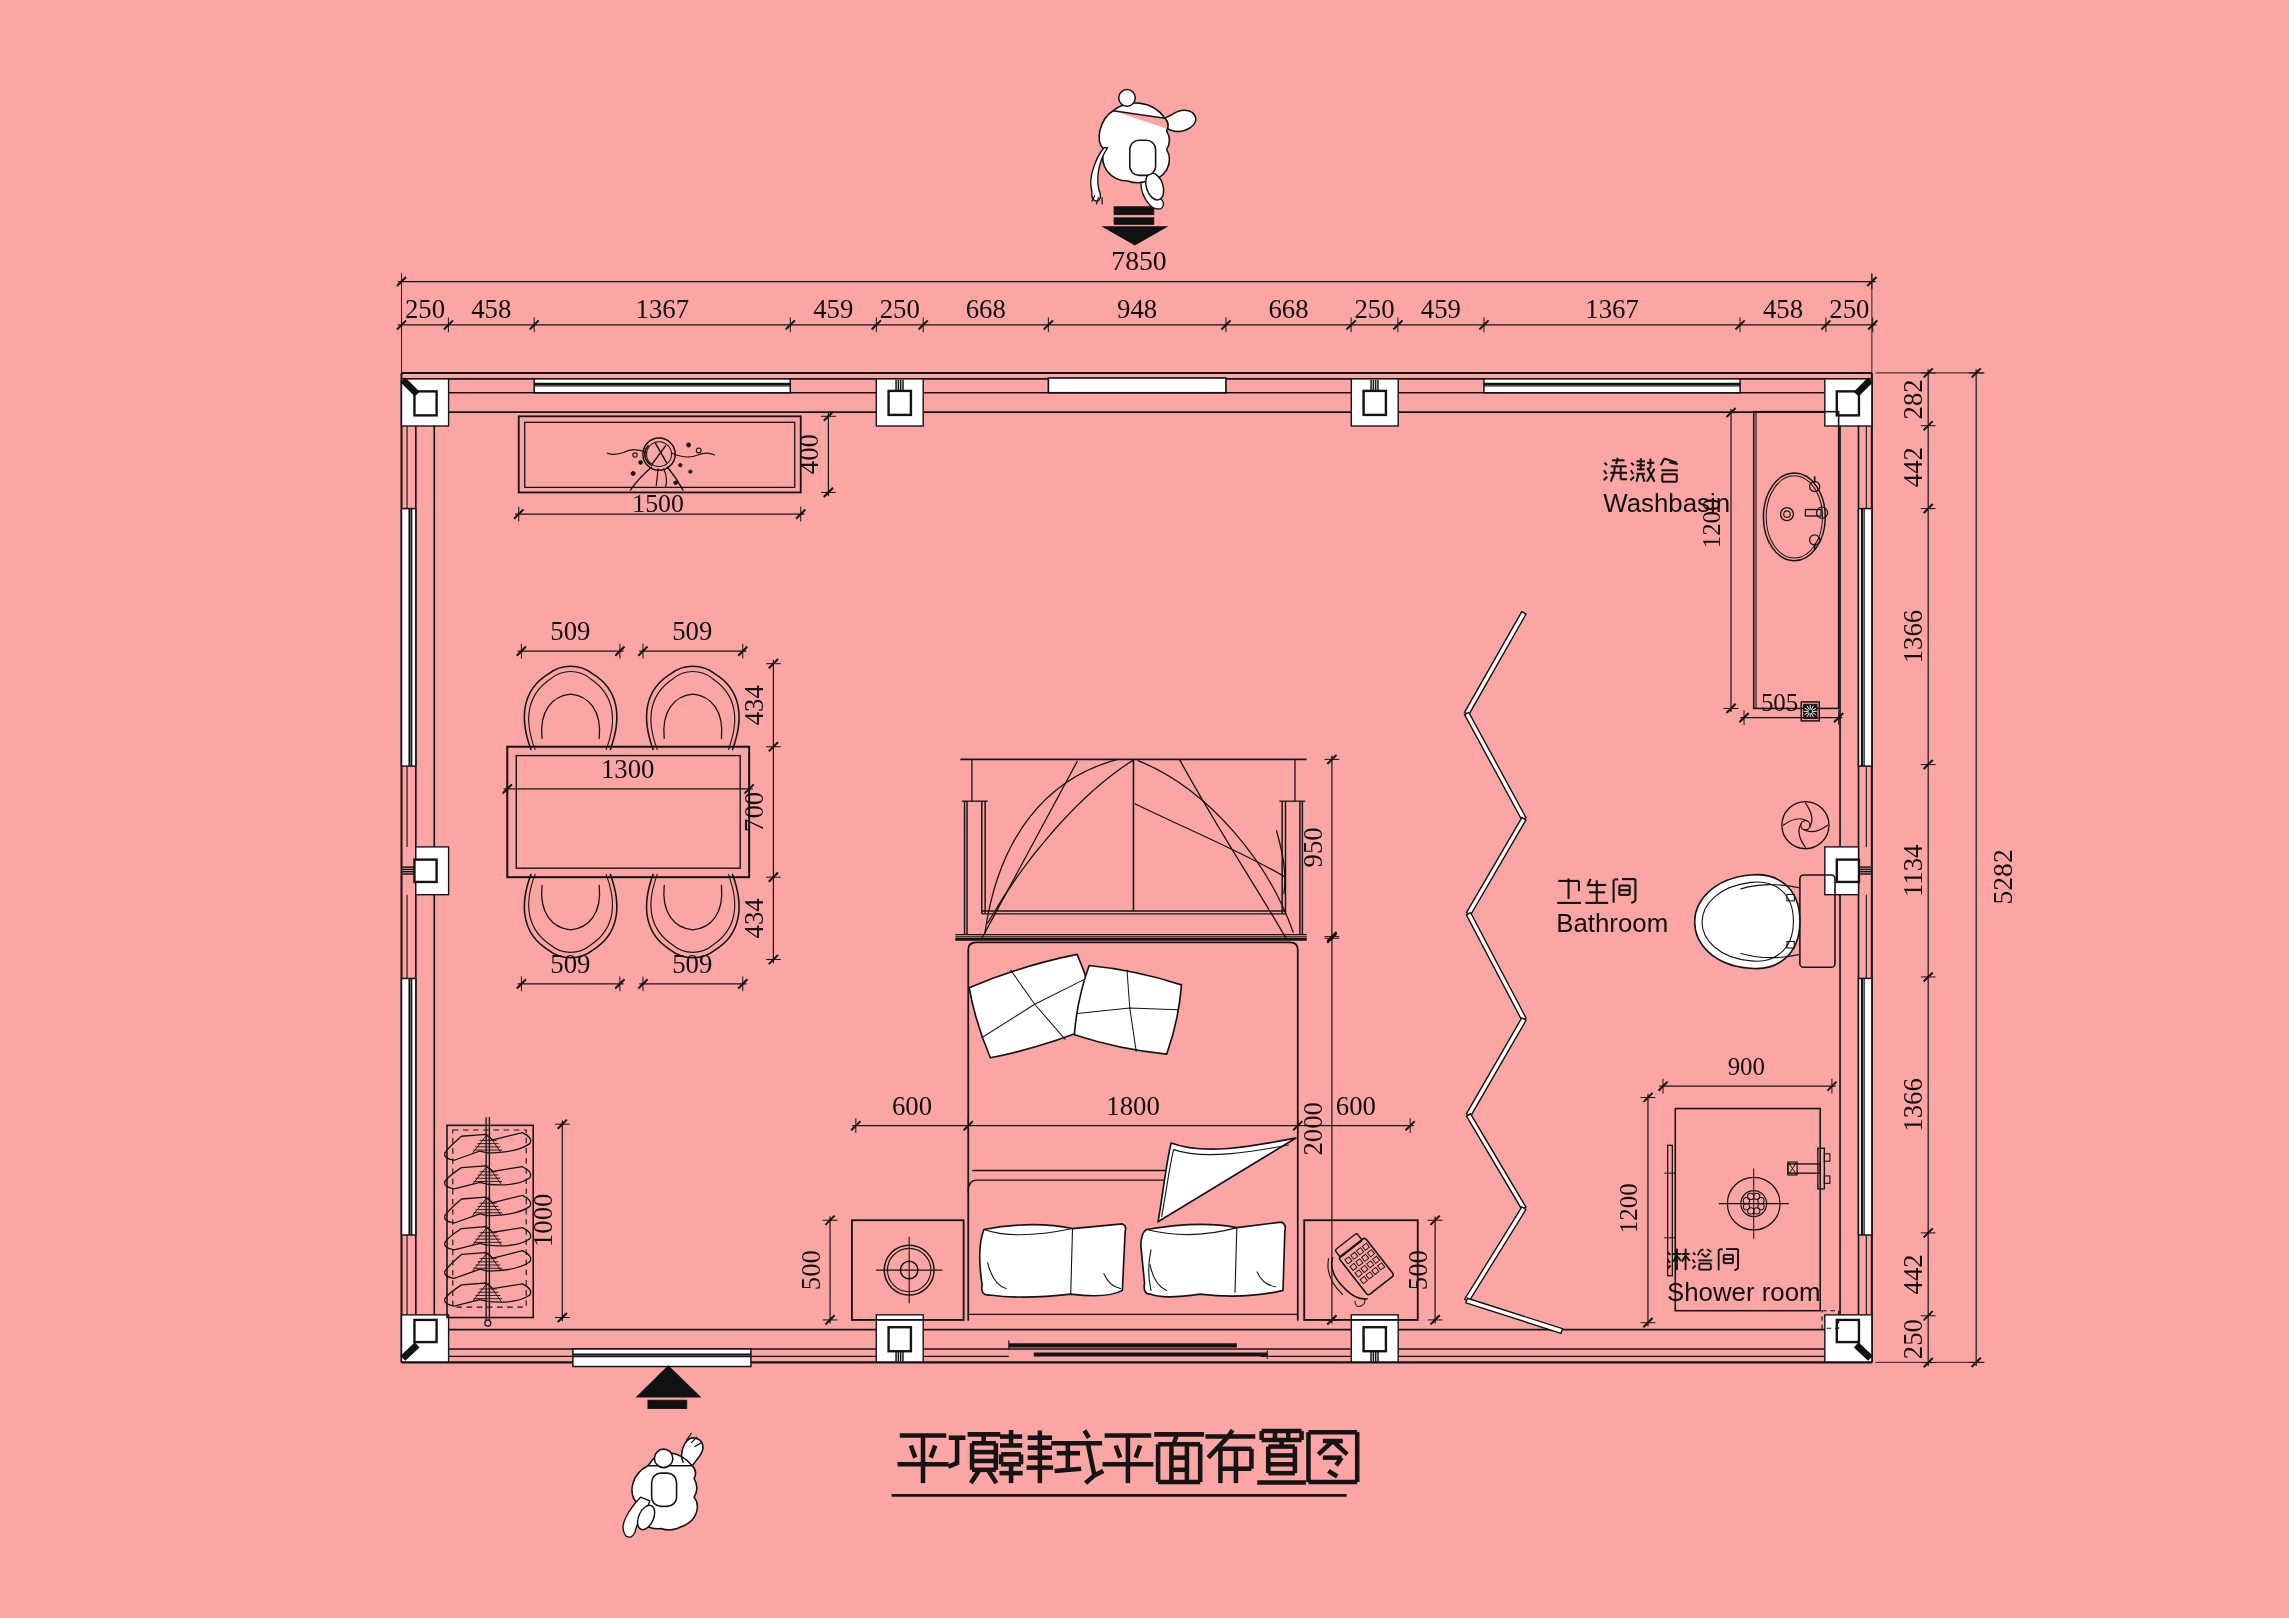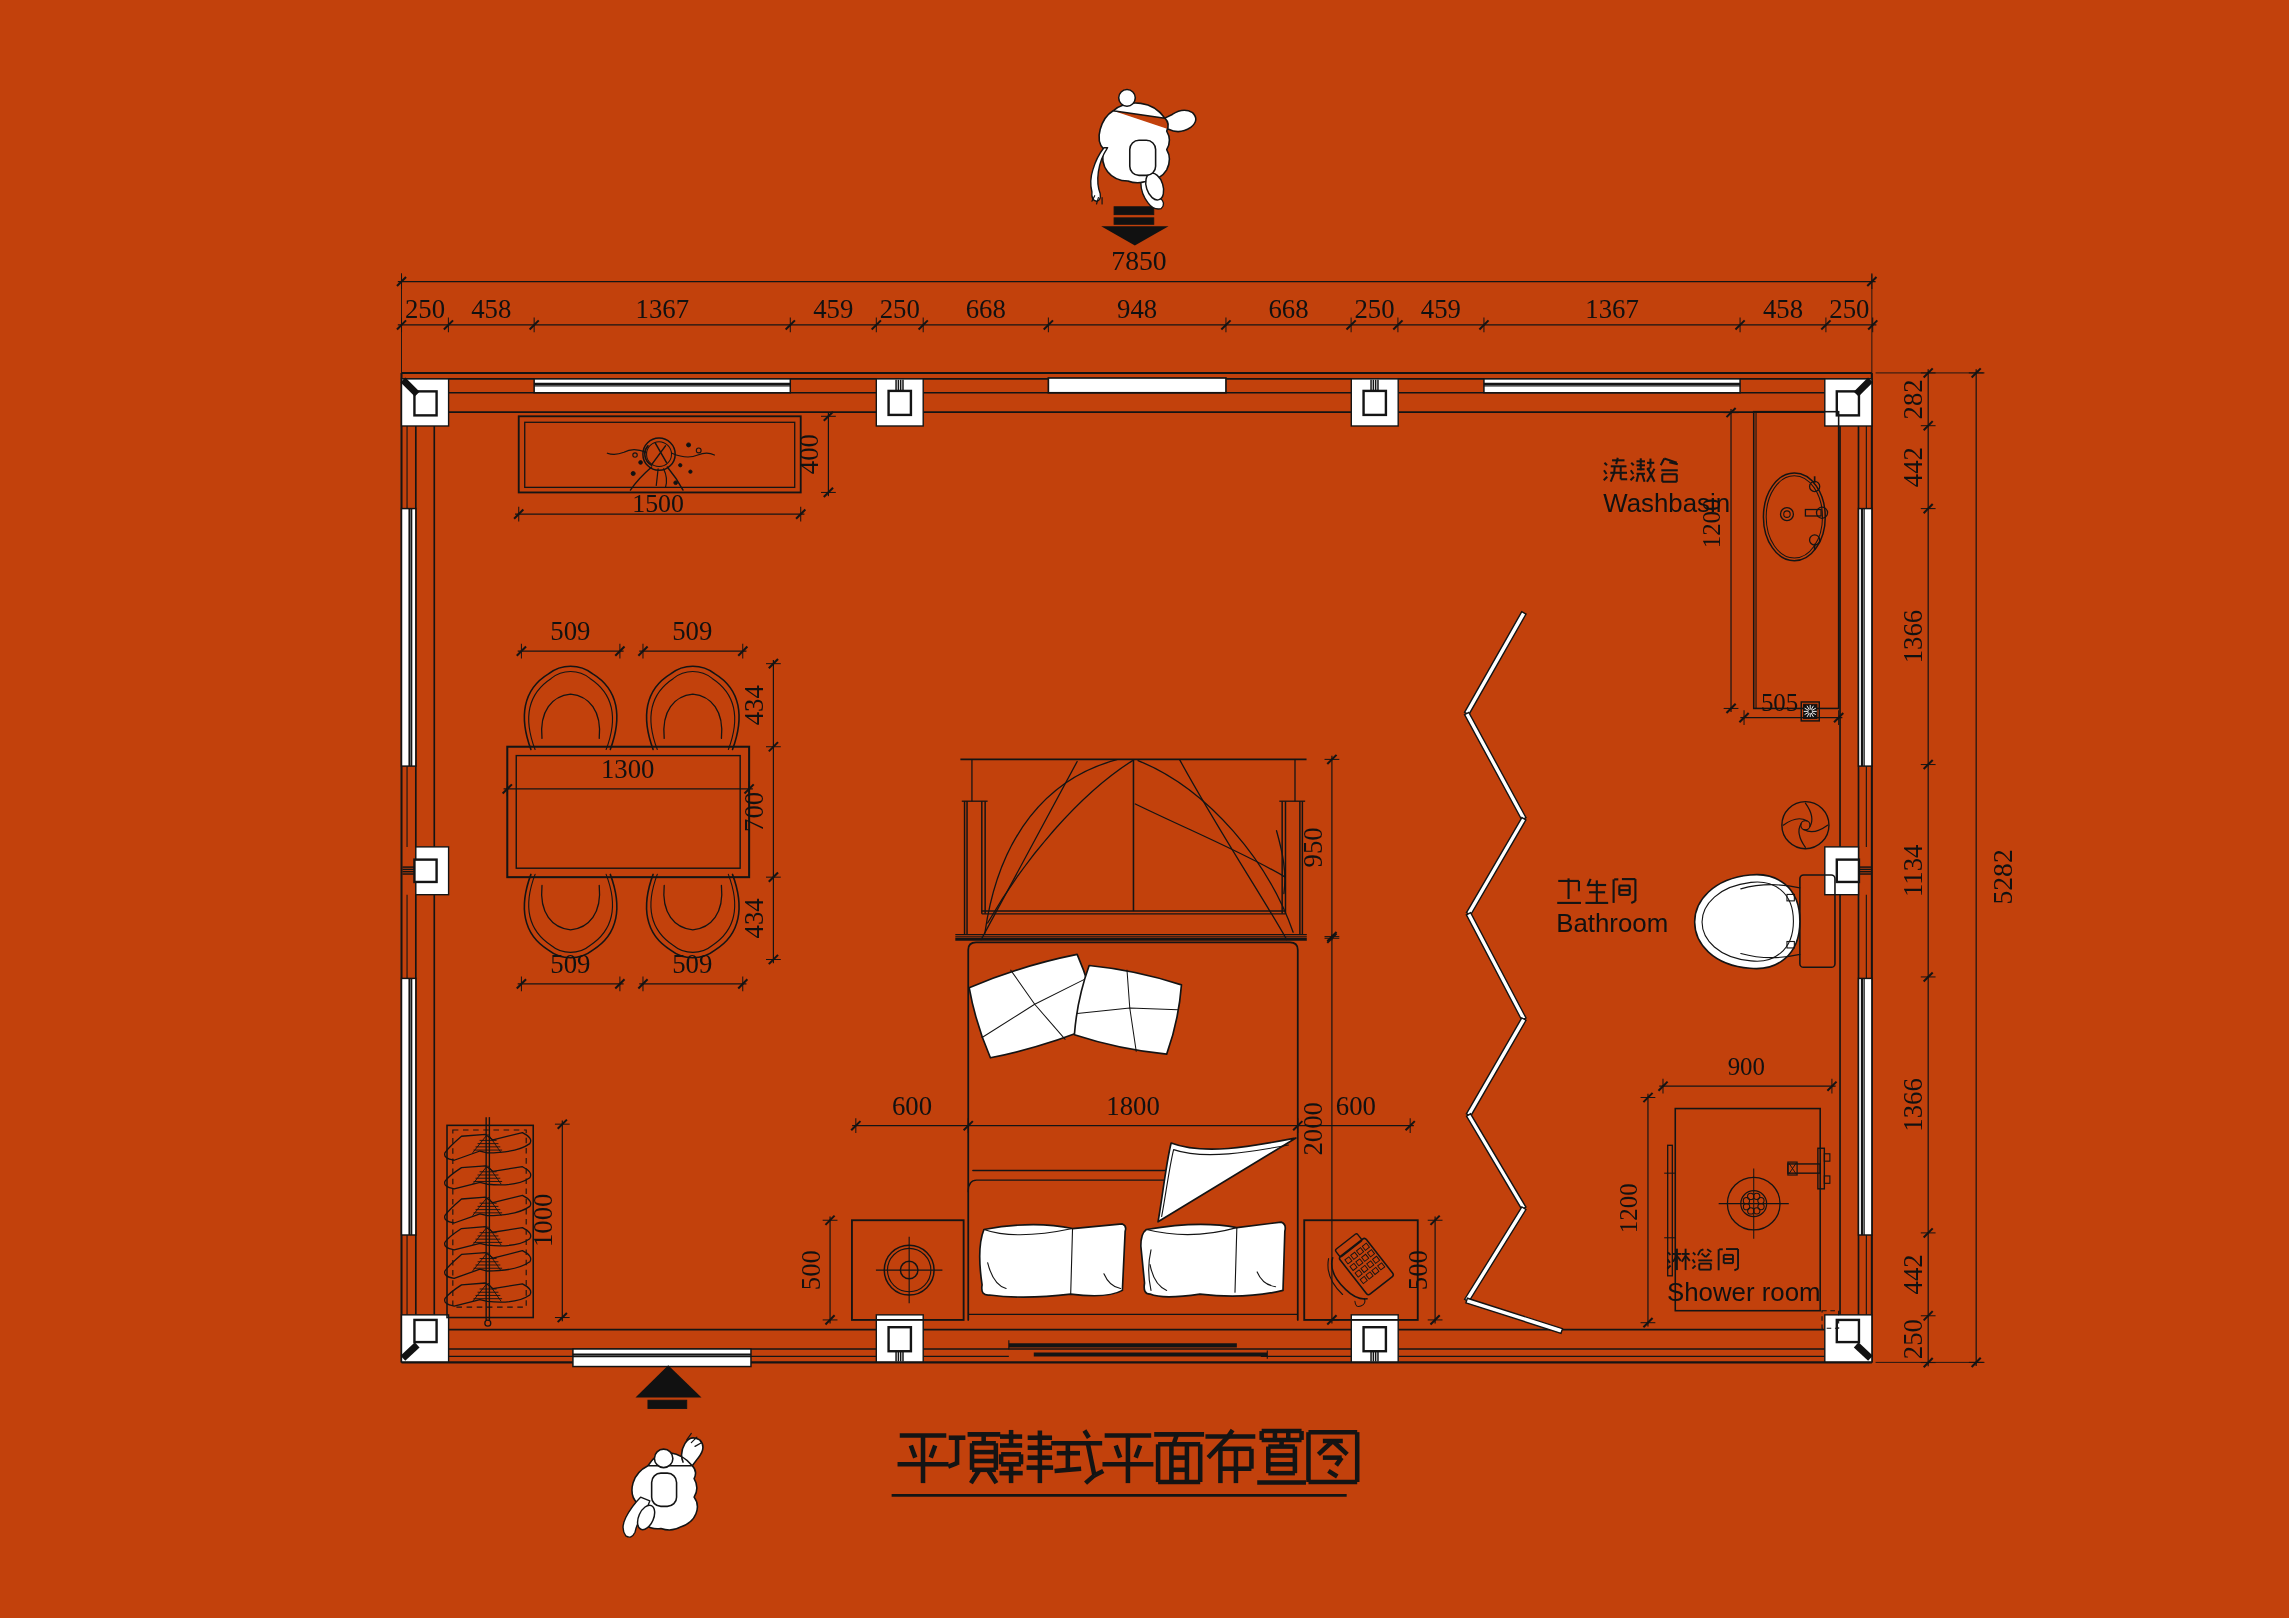--- a/index.html
+++ b/index.html
@@ -1,15 +1,15 @@
 <!DOCTYPE html>
 <html style="font-size:14.8px"><head><meta charset="utf-8">
 <style>
 html,body{margin:0;padding:0;background:#ffffff;}
-#page{width:2290px;height:1619px;background:#c2410c;position:relative;overflow:hidden;}
+#page{width:2290px;height:1619px;background:#fca5a5;position:relative;overflow:hidden;}
 </style></head>
 <body>
 <div id="page">
 <svg width="2290" height="1619" viewBox="0 0 2481 1754">
 
 <line x1="435.0" y1="404.0" x2="2028.0" y2="404.0" stroke="#141414" stroke-width="2.2"></line>
 <line x1="435.0" y1="410.5" x2="2028.0" y2="410.5" stroke="#141414" stroke-width="1.8"></line>
 <line x1="435.0" y1="425.5" x2="2028.0" y2="425.5" stroke="#141414" stroke-width="1.8"></line>
 <line x1="435.0" y1="446.5" x2="2028.0" y2="446.5" stroke="#141414" stroke-width="1.8"></line>
 

